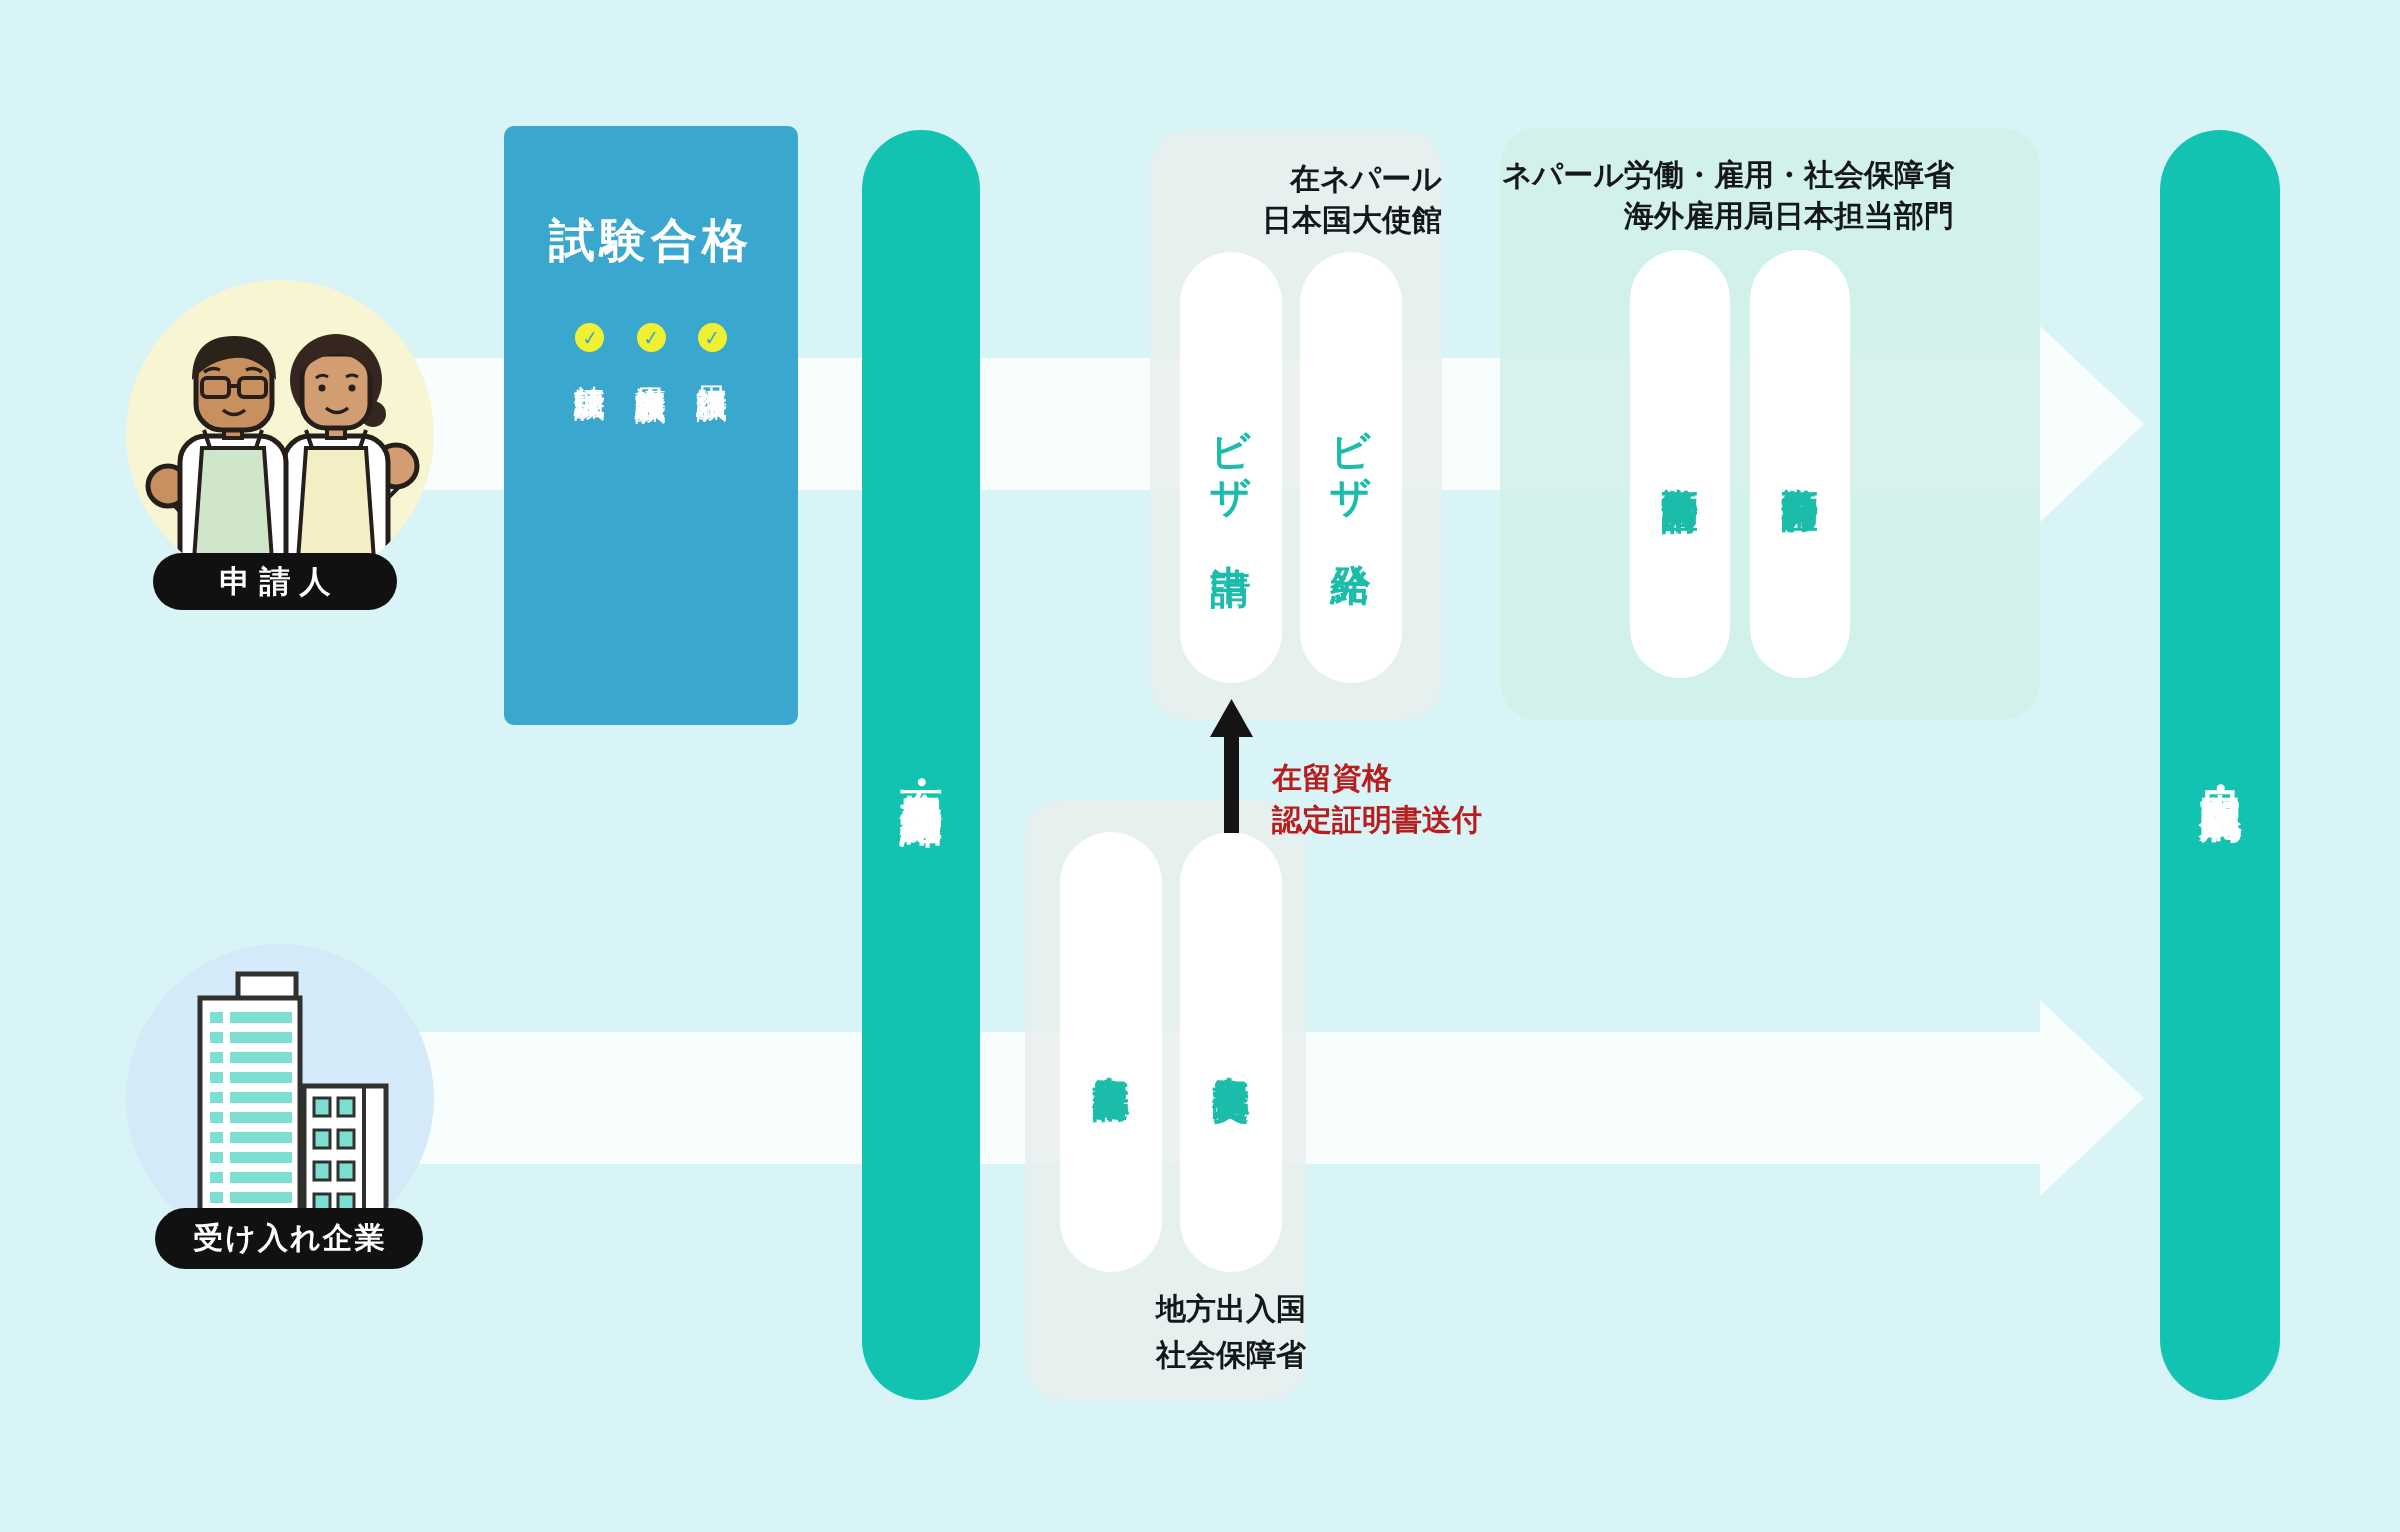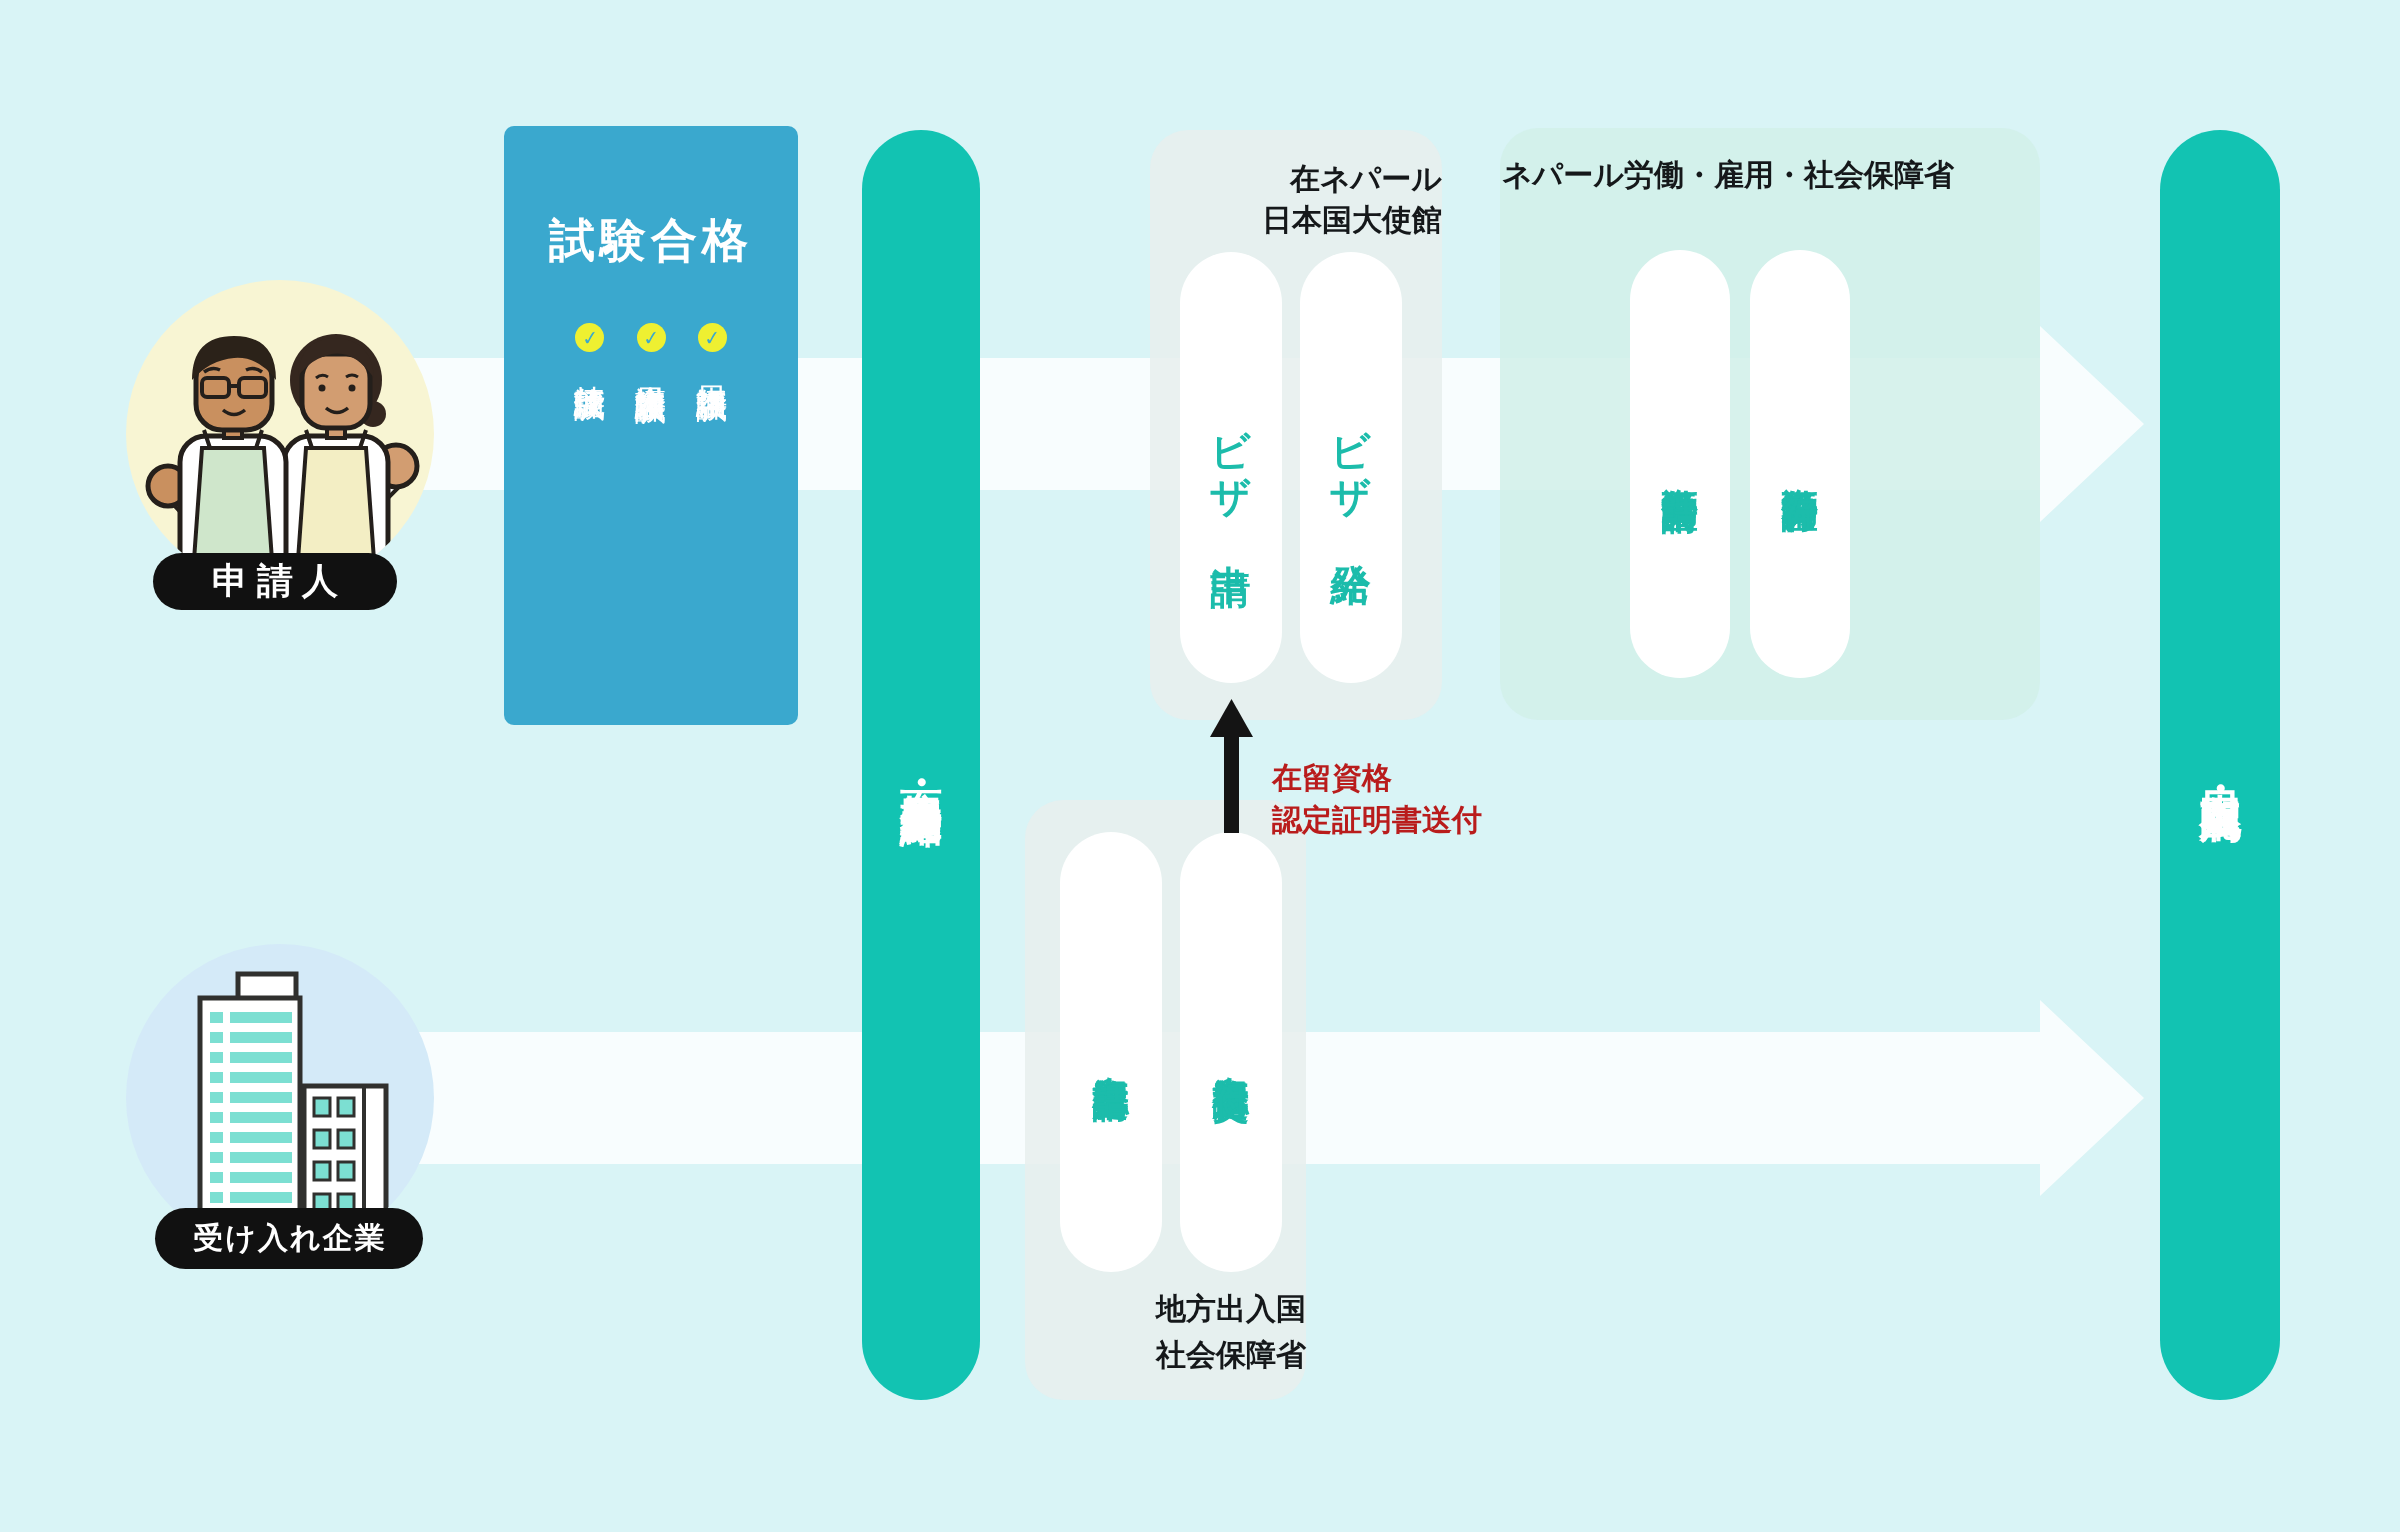--- a/index.html
+++ b/index.html
@@ -22,21 +22,21 @@
   #band-bottom-head{left:2040px;top:1000px;width:104px;height:196px;}
 
   
   .actor-circle{position:absolute;border-radius:50%;overflow:hidden;}
   #applicant-circle{left:126px;top:280px;width:308px;height:308px;background:var(--avatar-bg);}
   #company-circle{left:126px;top:944px;width:308px;height:308px;background:var(--building-bg);}
   .actor-circle svg{position:absolute;left:0;top:0;width:100%;height:100%;}
 
   
   .black-pill{position:absolute;background:var(--ink);border-radius:999px;display:flex;align-items:center;justify-content:center;color:#fff;font-weight:700;z-index:6;}
-  #applicant-pill{left:153px;top:553px;width:244px;height:57px;font-size:36px;letter-spacing:9px;text-indent:9px;}
+  #applicant-pill{left:153px;top:553px;width:244px;height:57px;font-size:31px;letter-spacing:9px;text-indent:9px;}
   #company-pill{left:155px;top:1208px;width:268px;height:61px;font-size:30px;letter-spacing:2px;text-indent:2px;}
 
   
   .vtext{writing-mode:vertical-rl;text-orientation:upright;white-space:pre;}
 
   
   #exam-card{position:absolute;left:504px;top:126px;width:294px;height:599px;border-radius:10px;background:var(--blue);z-index:4;}
   .exam-title{padding-top:84px;text-align:center;font-size:46px;font-weight:700;color:#fff;letter-spacing:5px;white-space:nowrap;}
   .exam-cols{position:absolute;left:0;right:0;top:197px;display:flex;justify-content:center;gap:27px;}
   .exam-col{display:flex;flex-direction:column;align-items:center;}
@@ -163,20 +163,21 @@
       <span class="vtext pill-text size-l">ビザ　申請</span>
     </div>
     <div class="step-pill" id="visa-issue">
       <span class="vtext pill-text size-l">ビザ　発給</span>
     </div>
   </div>
 
   <div class="card" id="ministry-card">
     <div class="card-title">
       <span>ネパール労働・雇用・社会保障省</span>
+      <span>海外雇用局日本担当部門</span>
     </div>
     <div class="step-pill" id="permit-apply">
       <span class="vtext pill-text size-m">海外労働許可証申請</span>
     </div>
     <div class="step-pill" id="permit-issue">
       <span class="vtext pill-text size-m">海外労働許可証発行</span>
     </div>
   </div>
 
   <div class="card" id="immigration-card">

